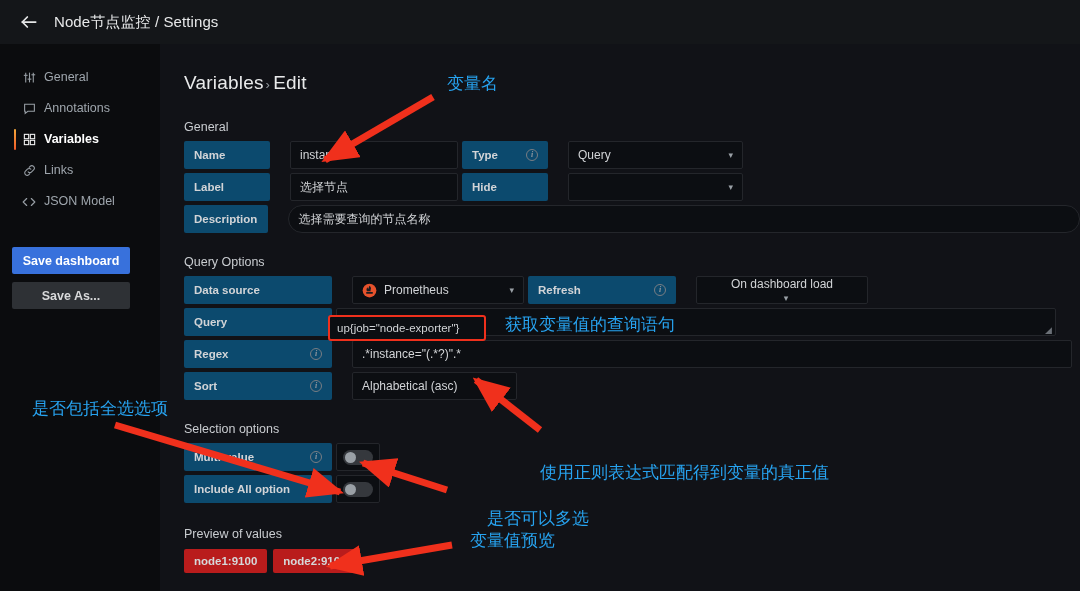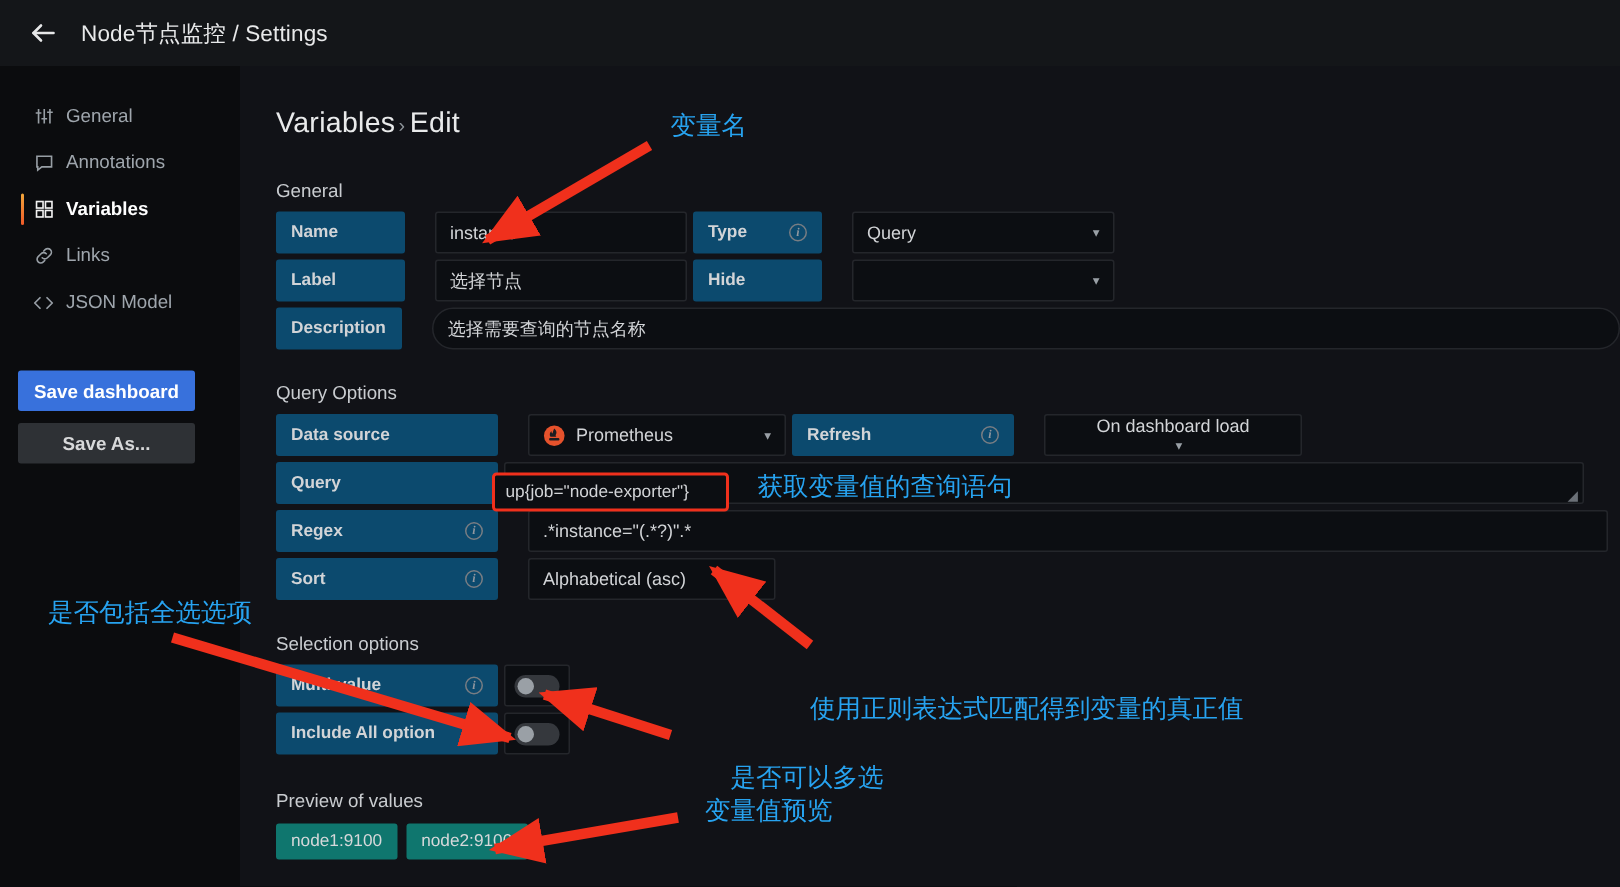--- a/index.html
+++ b/index.html
@@ -163,22 +163,22 @@
   }
   .toggle .knob {
     position: absolute; left: 2px; top: 2px;
     width: 11px; height: 11px; border-radius: 50%;
     background: #9aa0a6;
   }
 
   
   .chips { display: flex; gap: 6px; margin-top: 8px; }
   .chip {
-    background: #0f766e; color: #d6d8da; border-radius: 2px;
-    font-size: 11.5px; font-weight: normal;
+    background: #b91c1c; color: #d6d8da; border-radius: 2px;
+    font-size: 11.5px; font-weight: bold;
     padding: 6px 10px;
   }
 
   
   .overlay {
     position: absolute; left: 0; top: 0; width: 1080px; height: 591px;
     pointer-events: none;
   }
   .anno {
     position: absolute;

